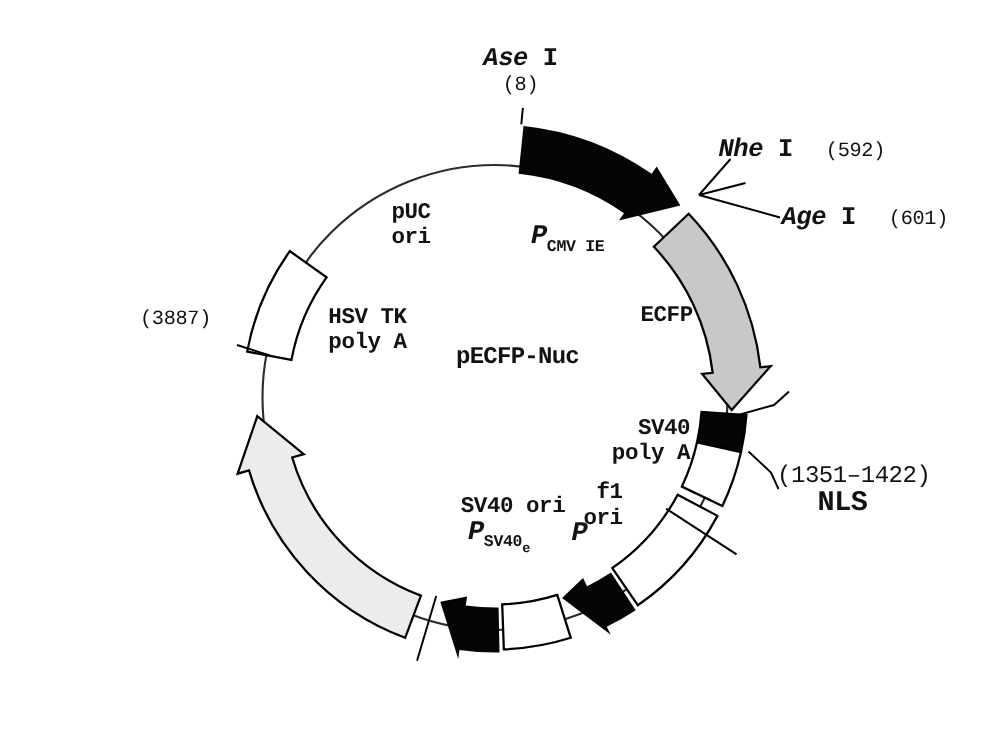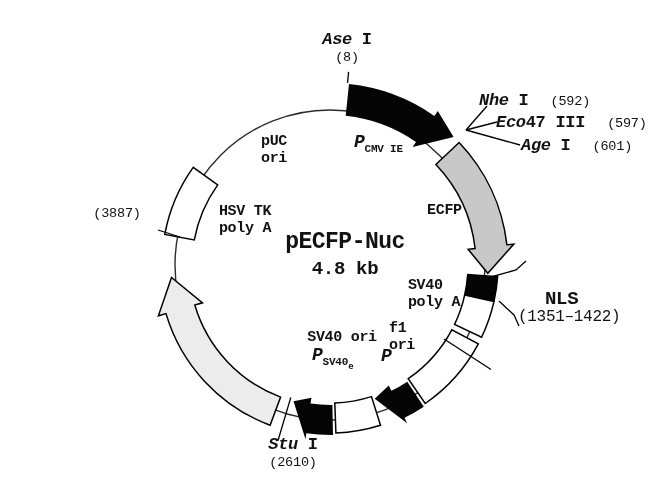--- a/index.html
+++ b/index.html
@@ -6,25 +6,25 @@
   .stage{position:relative;width:660px;height:502px;background:#ffffff;overflow:hidden;
          font-family:Liberation Mono, monospace;color:#121212;padding-left:16px;}
   .stage svg{position:absolute;left:0;top:0;}
   .lbl{position:absolute;white-space:nowrap;letter-spacing:-0.3px;}
   .site .gi{font-weight:bold;font-style:italic;font-size:17px;}
   .site .gr{font-weight:bold;font-size:17px;}
   .site .num{font-size:13.5px;font-weight:400;margin-left:22px;letter-spacing:-0.2px;}
   .site.stacked{text-align:center;transform:translateX(-50%);}
   .site.stacked .num{display:block;margin-left:0;margin-top:1px;}
   .region{font-size:15px;font-weight:bold;line-height:17px;}
-  .region.centered{text-align:left;transform:translateX(-50%);}
-  .nls-name{font-size:19px;font-weight:bold;}
+  .region.centered{text-align:right;transform:translateX(-50%);}
+  .nls-name{font-size:19px;font-weight:bold;margin-top:36px;}
   .nls-num{font-size:16px;font-weight:400;}
   .title-block{text-align:center;transform:translateX(-50%);}
-  .title-name{font-size:23px;font-weight:bold;letter-spacing:-0.5px;}
+  .title-name{font-size:16px;font-weight:bold;letter-spacing:-0.5px;}
   .title-size{font-size:19px;font-weight:bold;margin-top:3px;}
   .psym{font-size:18px;font-weight:bold;font-style:italic;}
   .psub{font-size:11px;font-weight:bold;position:relative;top:5px;letter-spacing:-0.2px;}
   .psubsub{font-size:9px;font-weight:bold;position:relative;top:9px;}
   .suptext{font-size:10px;font-weight:bold;position:relative;top:-5px;}
   .kan-line2{margin-left:12px;}
 </style>
 </head>
 <body>
 
@@ -53,52 +53,44 @@
     </svg>
 
   <div class="lbl site stacked" style="left:347px;top:30px">
     <span><span class="gi">Ase</span><span class="gr"> I</span></span>
     <span class="num">(8)</span>
   </div>
 
   <div class="lbl site" style="left:479px;top:91px">
     <span class="gi">Nhe</span><span class="gr"> I</span><span class="num">(592)</span>
   </div>
-  <div class="lbl site" style="left:496px;top:113px">
-    <span class="gi">Eco</span><span class="gr">47 III</span><span class="num">(597)</span>
-  </div>
   <div class="lbl site" style="left:521px;top:136px">
     <span class="gi">Age</span><span class="gr"> I</span><span class="num">(601)</span>
   </div>
 
 
   <div class="lbl nls-name" style="left:545px;top:288px">NLS</div>
   <div class="lbl nls-num" style="left:518px;top:308px">(1351–1422)</div>
 
 
-  <div class="lbl site stacked" style="left:293px;top:435px">
-    <span><span class="gi">Stu</span><span class="gr"> I</span></span>
-    <span class="num">(2610)</span>
-  </div>
 
   <div class="lbl site stacked" style="left:117px;top:205px;transform:translateX(-50%)">
     <span class="num">(3887)</span>
   </div>
 
   <div class="lbl title-block" style="left:345px;top:229px">
     <div class="title-name">pECFP-Nuc</div>
-    <div class="title-size">4.8 kb</div>
   </div>
 
   <div class="lbl region centered" style="left:274px;top:133px">
     <div>pUC</div>
       <div>ori</div>
   </div>
 
-  <div class="lbl" style="left:354px;top:132px">
+  <div class="lbl" style="left:354px;top:148px">
     <span class="psym">P</span><span class="psub">CMV IE</span>
   </div>
 
   <div class="lbl region" style="left:427px;top:202px">ECFP</div>
 
   <div class="lbl region centered" style="left:434px;top:277px">
     <div>SV40</div>
       <div>poly A</div>
   </div>
 

